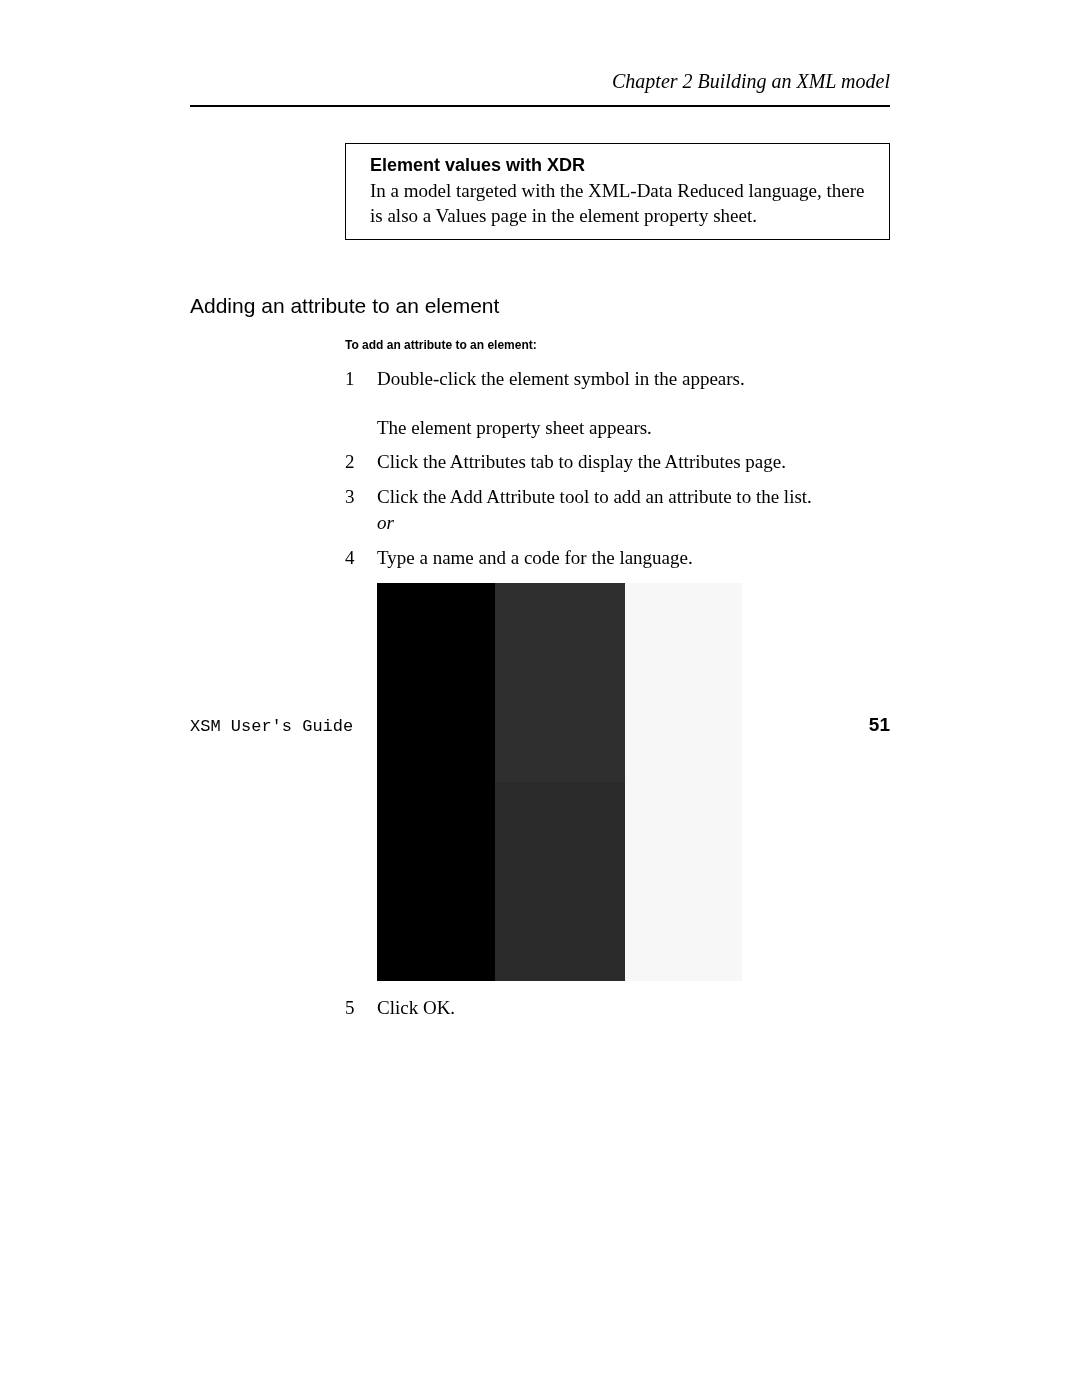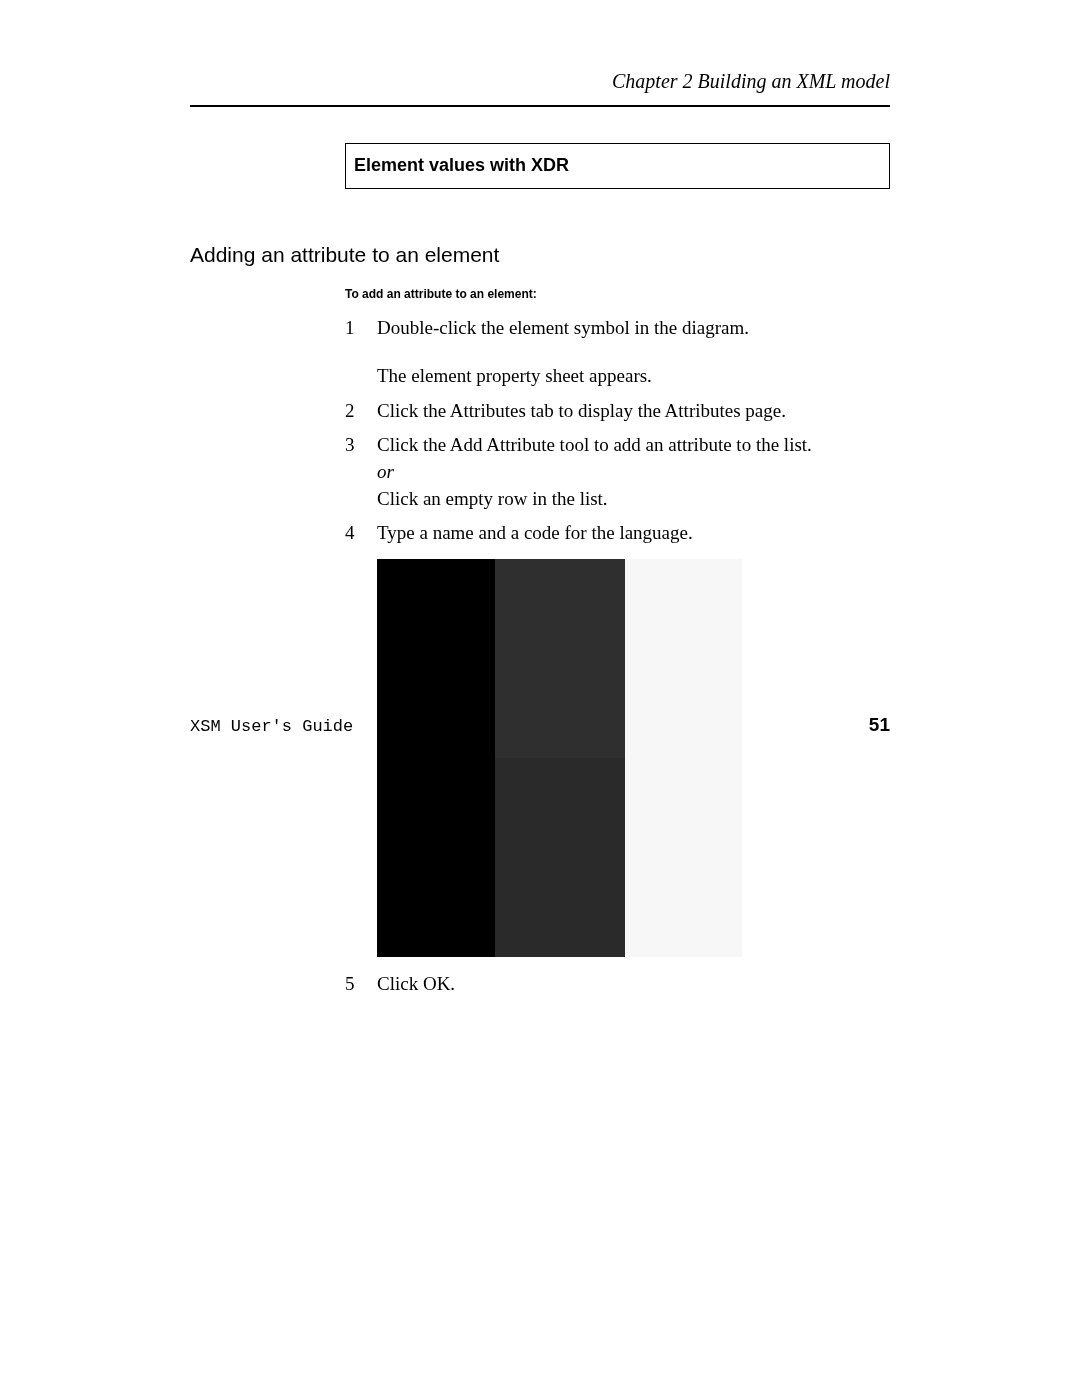--- a/index.html
+++ b/index.html
@@ -22,21 +22,21 @@
   }
   .header-text {
     text-align: right;
     font-style: italic;
     font-size: 20px;
     margin-bottom: 4px;
   }
   .note-box {
     border: 1.5px solid #000;
     margin: 36px 0 0 155px;
-    padding: 8px 12px 10px 8px;
+    padding: 8px 12px 10px 24px;
     font-size: 19px;
     line-height: 1.35;
   }
   .note-title {
     font-family: Arial, Helvetica, sans-serif;
     font-weight: bold;
     font-size: 18px;
   }
   .section-heading {
     font-family: Arial, Helvetica, sans-serif;
@@ -106,49 +106,49 @@
 </head>
 <body>
 
 <div class="page">
 
   <div class="header-text">Chapter 2  Building an XML model</div>
   <div class="header-rule"></div>
 
   <div class="note-box">
     <span class="note-title">Element values with XDR</span><br>
+    <span>In a model targeted with the XML-Data Reduced language, there is also a Values page in the element property sheet.</span>
   </div>
 
   <div class="section-heading">Adding an attribute to an element</div>
 
   <div class="procedure-intro">To add an attribute to an element:</div>
 
   <div class="steps">
 
     <div class="step">
       <div class="step-num">1</div>
       <div class="step-body">
-        <div>Double-click the element symbol in the diagram.</div>
+        <div>Double-click the element symbol in the appears.</div>
         <div class="sub">The element property sheet appears.</div>
       </div>
     </div>
 
     <div class="step">
       <div class="step-num">2</div>
       <div class="step-body">
         <div>Click the Attributes tab to display the Attributes page.</div>
       </div>
     </div>
 
     <div class="step">
       <div class="step-num">3</div>
       <div class="step-body">
         <div>Click the Add Attribute tool to add an attribute to the list.</div>
         <div class="or-text">or</div>
-        <div>Click an empty row in the list.</div>
       </div>
     </div>
 
     <div class="step">
       <div class="step-num">4</div>
       <div class="step-body">
         <div>Type a name and a code for the language.</div>
       </div>
     </div>
 

